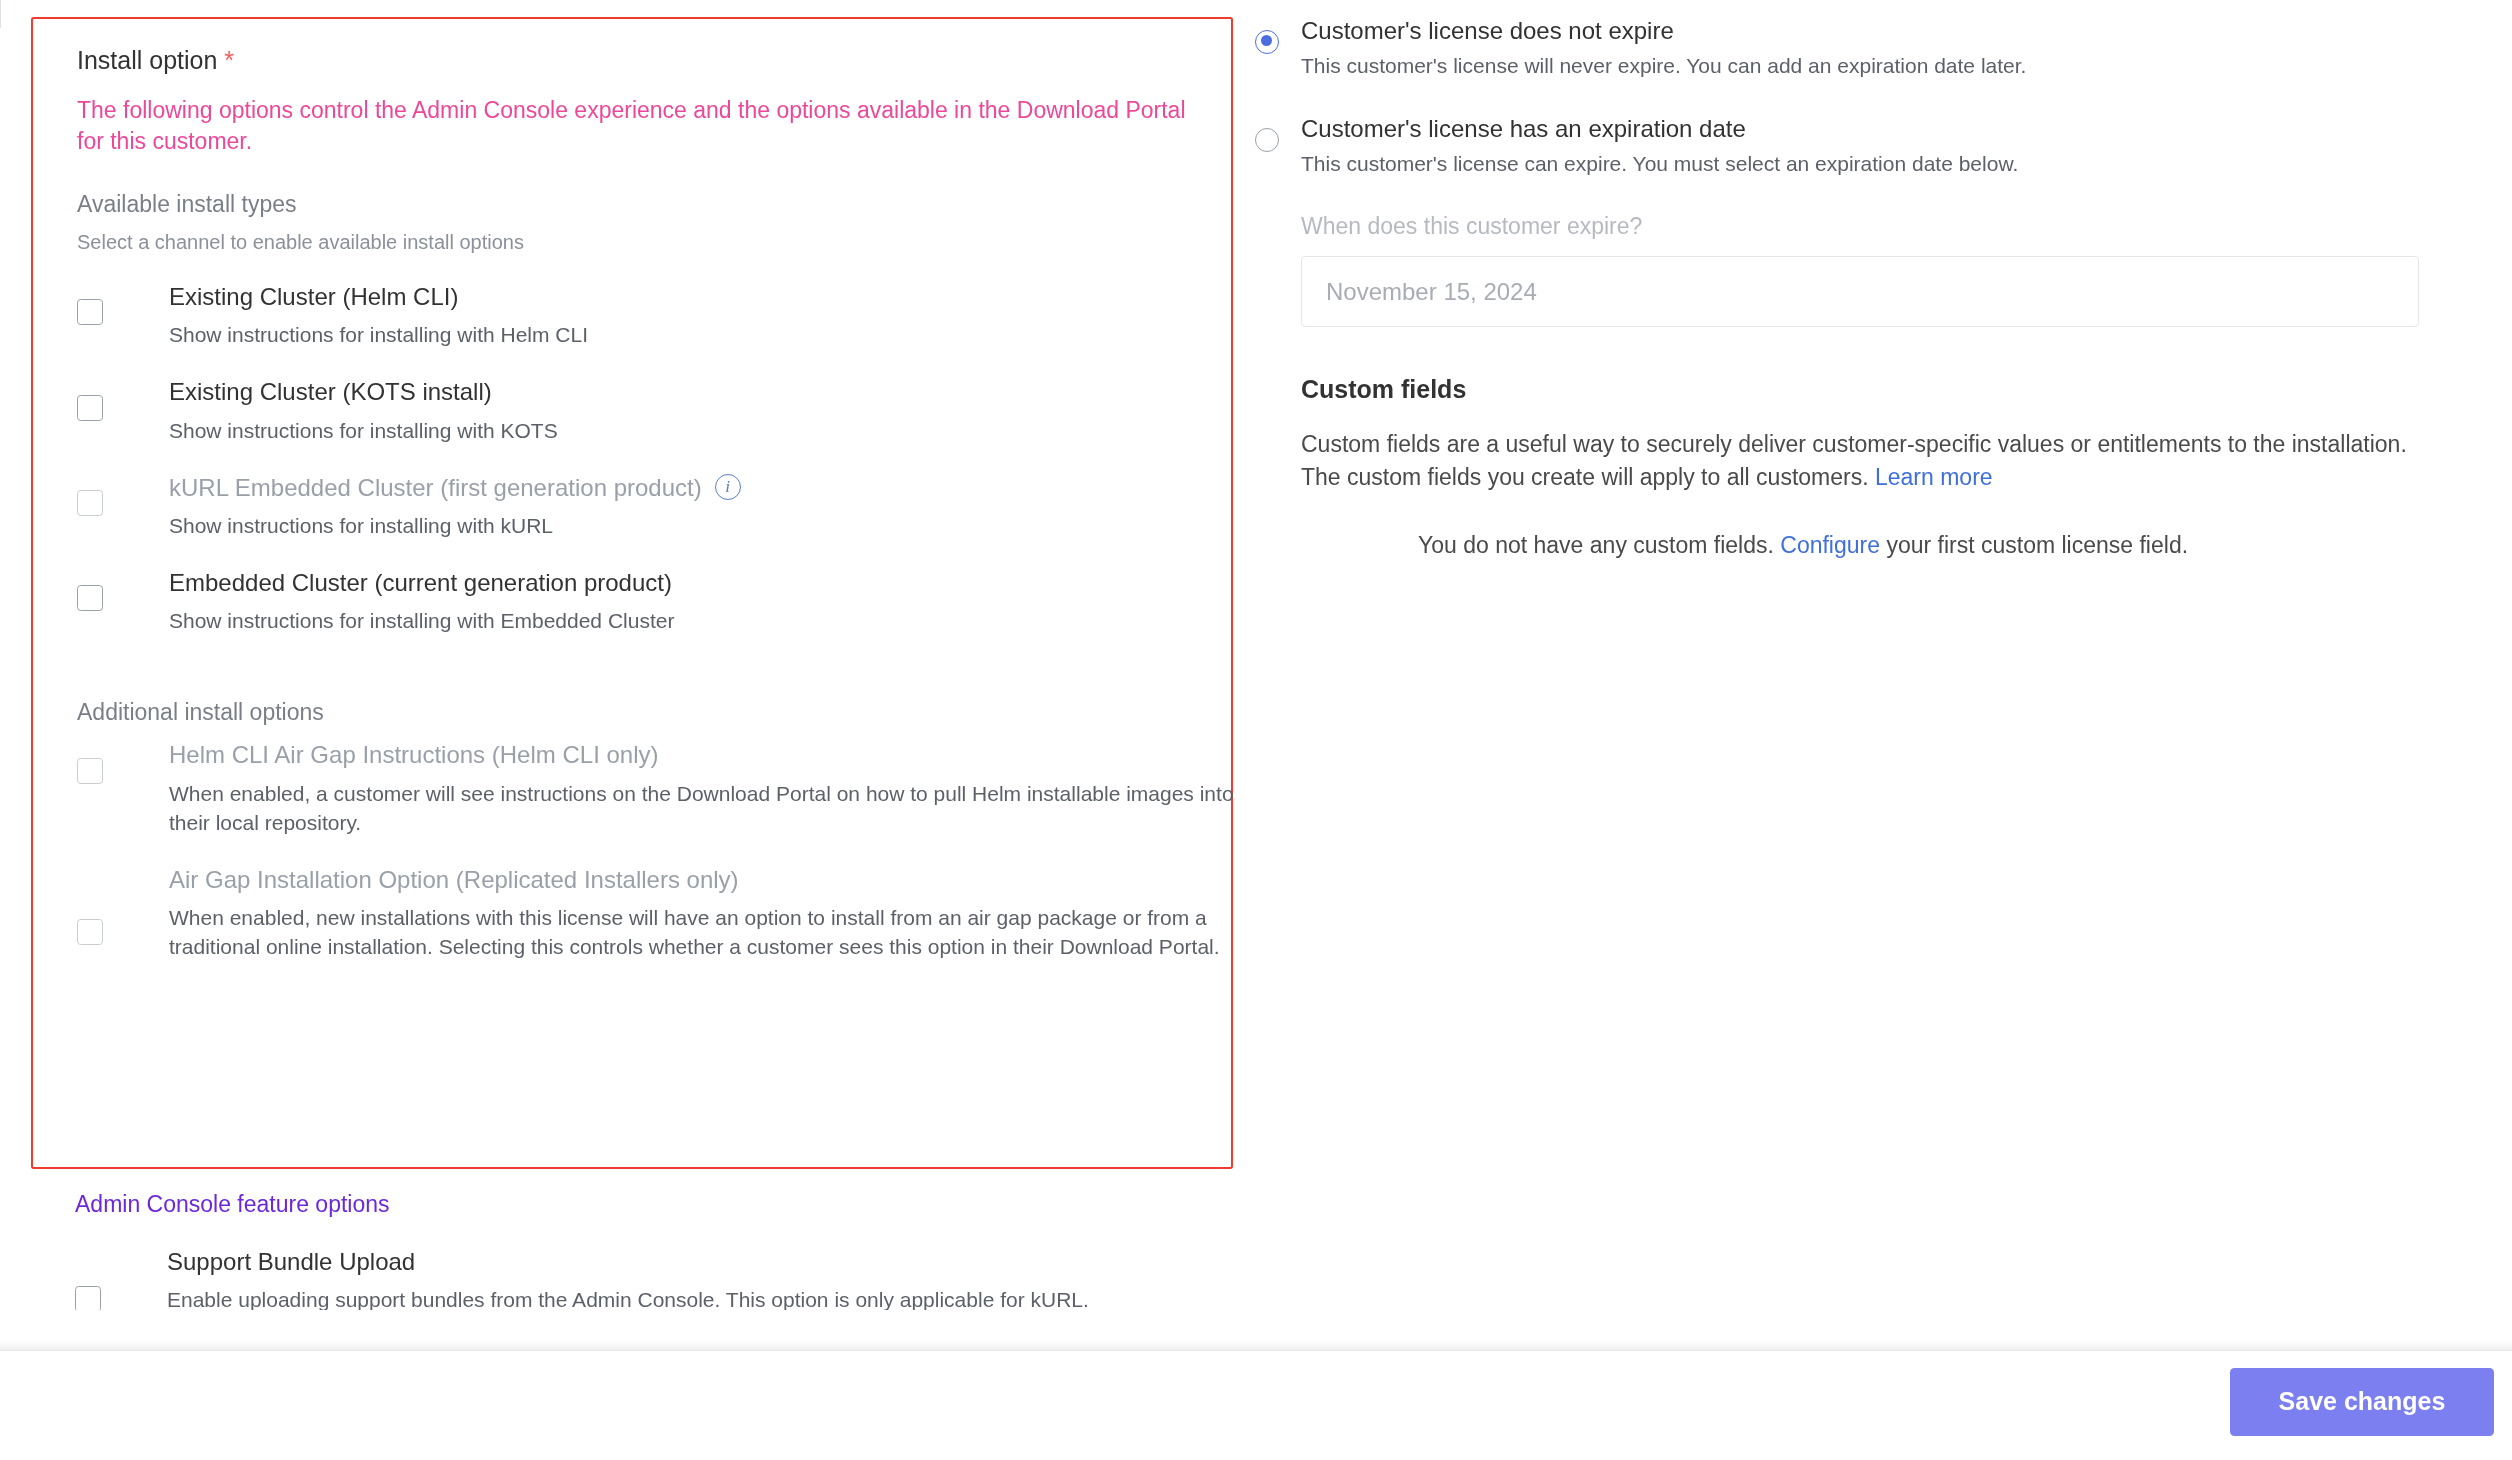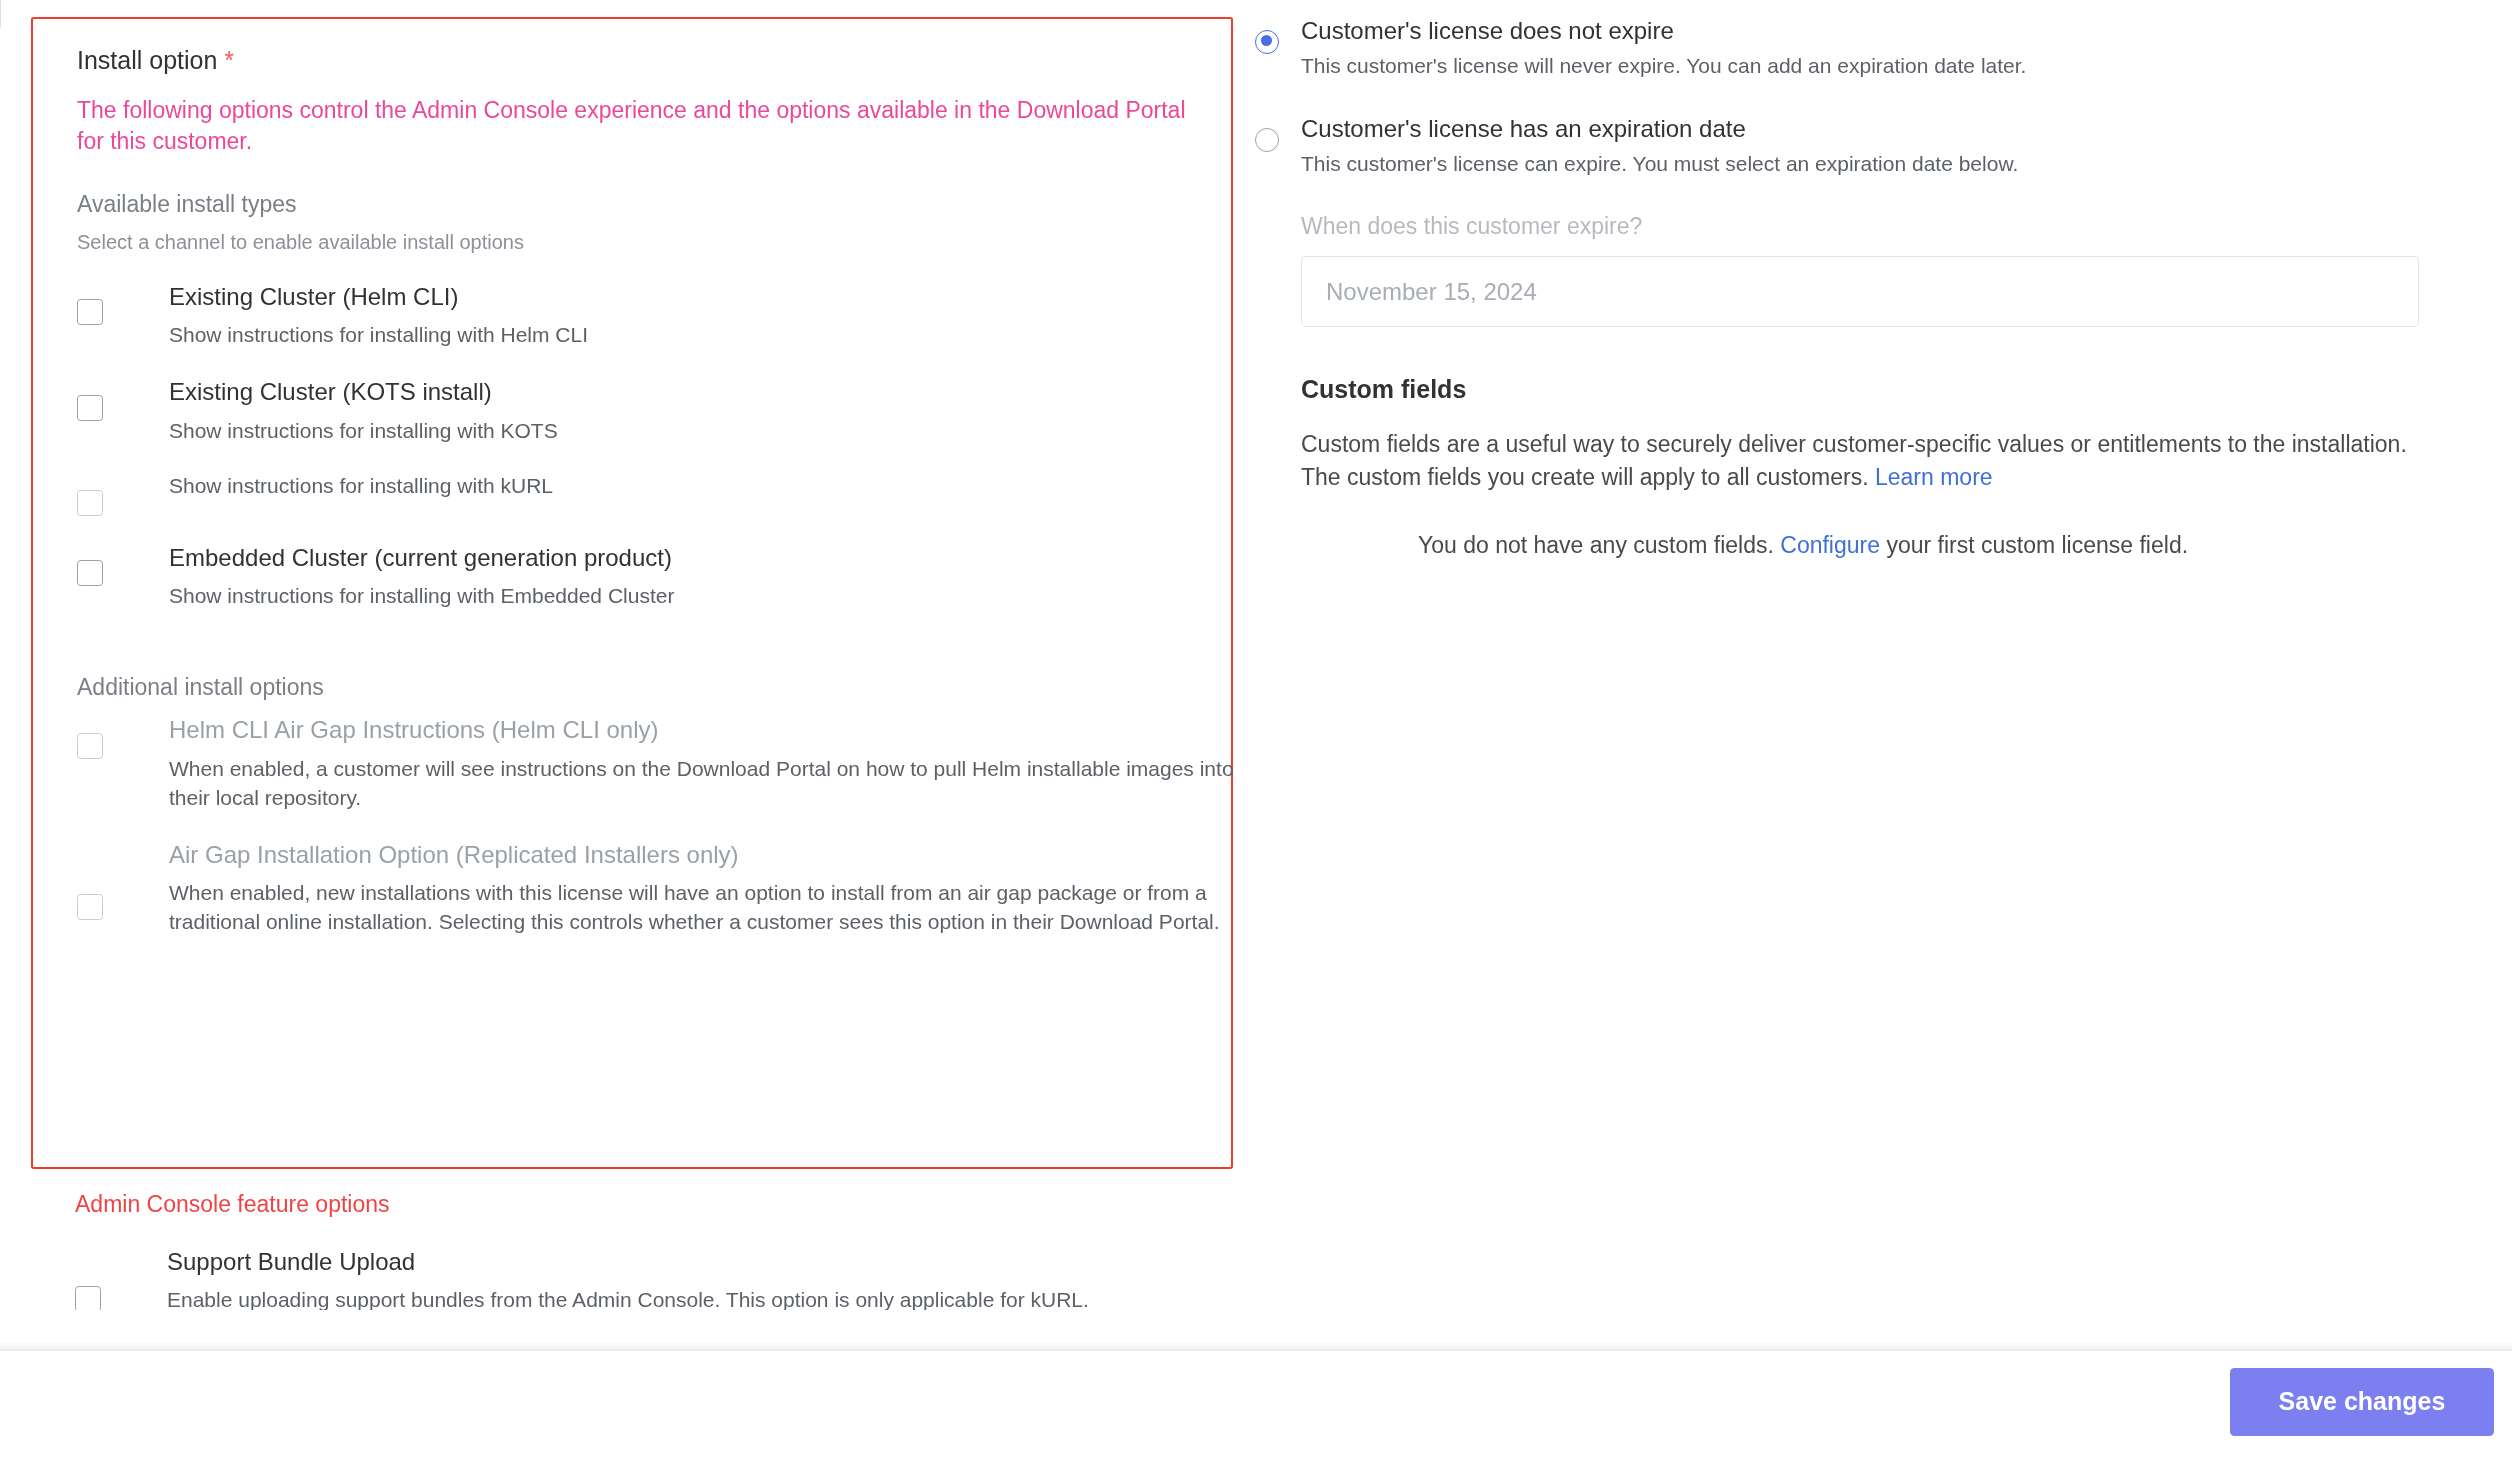--- a/index.html
+++ b/index.html
@@ -137,21 +137,21 @@
 
   
   .below-panel {
     position: absolute;
     left: 75px;
     top: 1191px;
     width: 1145px;
   }
   .below-head {
     font-size: 23px;
-    color: #ef4444;
+    color: #6d28d9;
     margin-bottom: 27.5px;
   }
   .clipped {
     overflow: hidden;
     height: 64px;
   }
 
   
   .radio-row {
     display: flex;
@@ -294,20 +294,24 @@
             <div class="opt-title">
               <span>Existing Cluster (KOTS install)</span>
             </div>
             <div class="opt-desc">Show instructions for installing with KOTS</div>
           </div>
         </div>
 
         <div class="opt-row">
           <div class="cbox dim"></div>
           <div class="opt-body">
+            <div class="opt-title dim">
+              <span>kURL Embedded Cluster (first generation product)</span>
+              <span class="info-icon">i</span>
+            </div>
             <div class="opt-desc">Show instructions for installing with kURL</div>
           </div>
         </div>
 
         <div class="opt-row">
           <div class="cbox"></div>
           <div class="opt-body">
             <div class="opt-title">
               <span>Embedded Cluster (current generation product)</span>
             </div>

